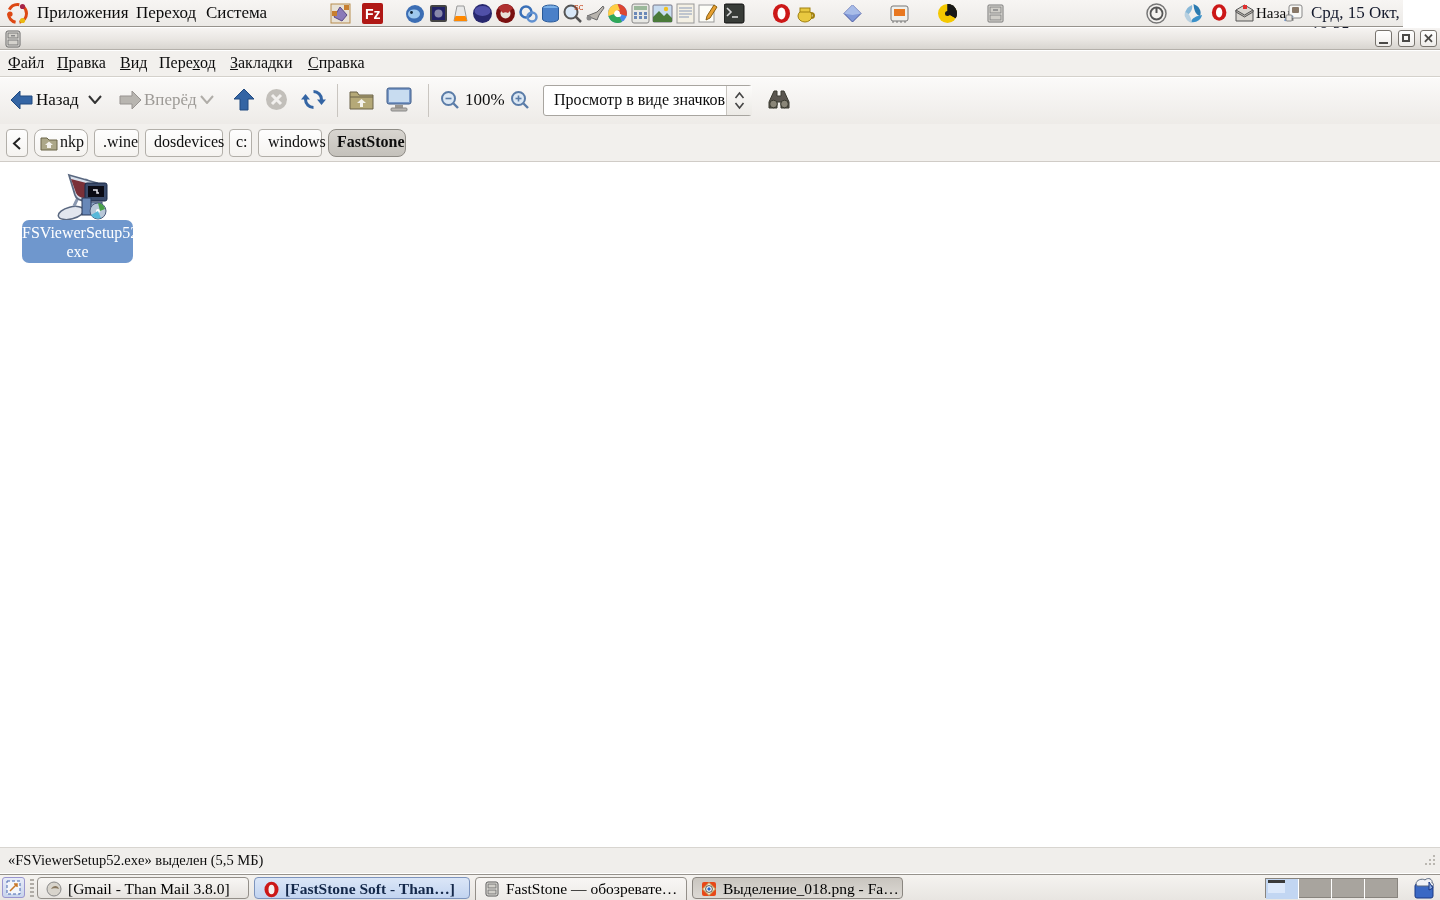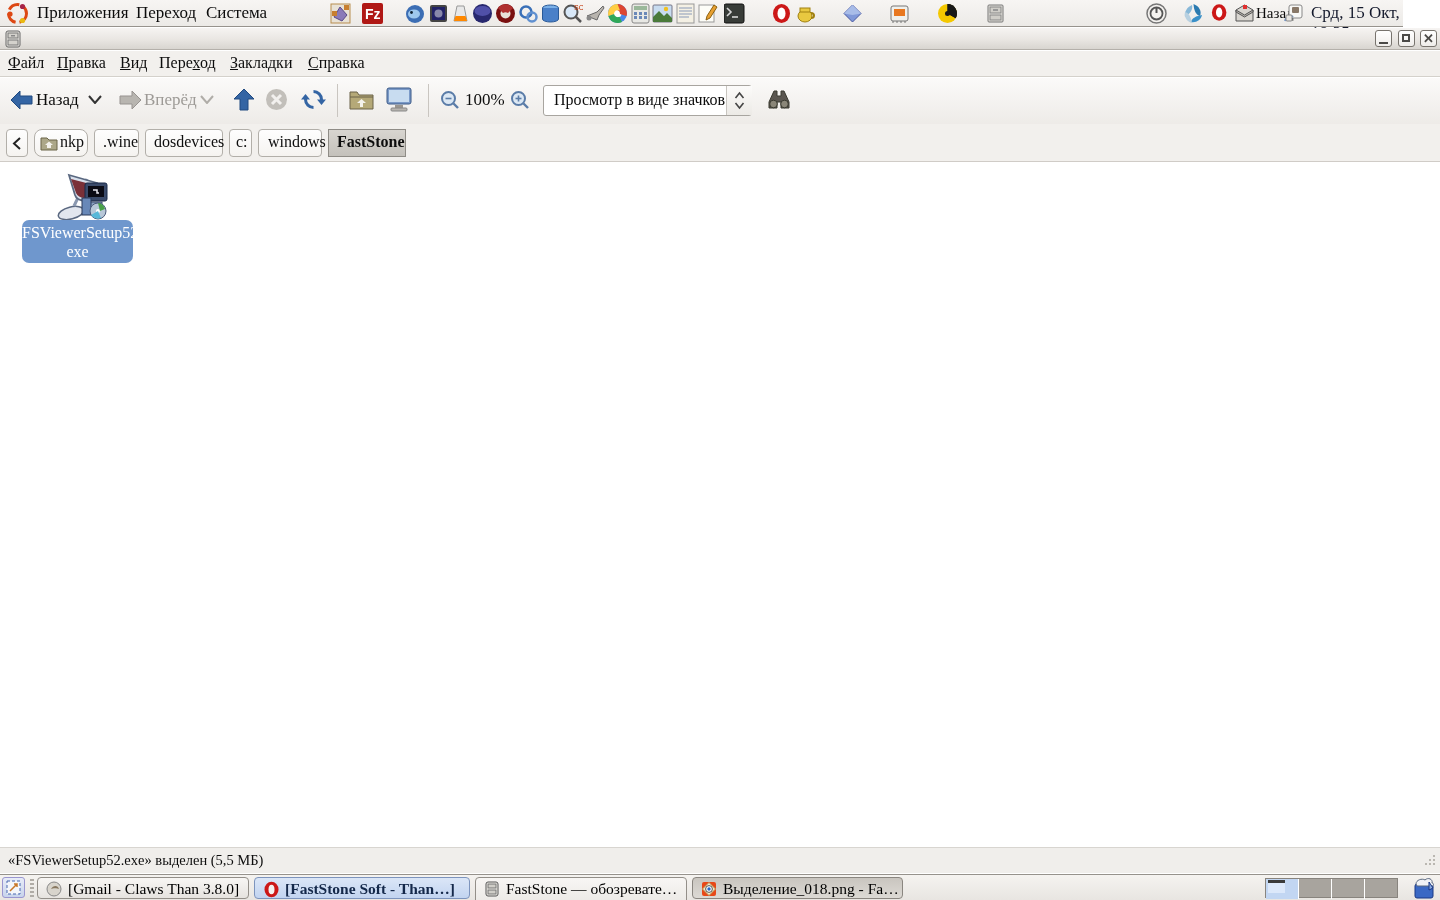--- a/index.html
+++ b/index.html
@@ -283,21 +283,21 @@
       </div>
 <div class="abs" style="left:145px;top:5px;width:78px;height:28px;border:1px solid #b2afa9;border-radius:4px;background:linear-gradient(#fefefe,#f5f3f0);">
         <span class="abs ser" style="left:8px;top:3px;font-size:16px;color:#0d0d0d">dosdevices</span>
       </div>
 <div class="abs" style="left:229px;top:5px;width:23px;height:28px;border:1px solid #b2afa9;border-radius:4px;background:linear-gradient(#fefefe,#f5f3f0);">
         <span class="abs ser" style="left:6px;top:3px;font-size:16px;color:#0d0d0d">c:</span>
       </div>
 <div class="abs" style="left:258px;top:5px;width:64px;height:28px;border:1px solid #b2afa9;border-radius:4px;background:linear-gradient(#fefefe,#f5f3f0);">
         <span class="abs ser" style="left:9px;top:3px;font-size:16px;color:#0d0d0d">windows</span>
       </div>
-<div class="abs" style="left:328px;top:5px;width:78px;height:28px;border:1px solid #b2afa9;border-radius:0;background:linear-gradient(#fefefe,#f5f3f0);background:linear-gradient(#d8d5d0,#c4c1bb);border-color:#8f8c86;">
+<div class="abs" style="left:328px;top:5px;width:78px;height:28px;border:1px solid #b2afa9;border-radius:8px;background:linear-gradient(#fefefe,#f5f3f0);background:linear-gradient(#d8d5d0,#c4c1bb);border-color:#8f8c86;">
         <span class="abs ser" style="left:8px;top:3px;font-size:16px;color:#0d0d0d;font-weight:bold">FastStone</span>
       </div>
 </div>
 <div class="abs" style="left:0;top:163px;width:1308px;height:684px;background:#fff;">
 <svg class="abs" style="left:57px;top:8px" width="52" height="50" viewBox="0 0 52 50">
 <ellipse cx="14" cy="42" rx="13" ry="6" fill="#e2e6ee" stroke="#5a6880" stroke-width="1.5" transform="rotate(-14 14 42)"></ellipse>
 <path d="M17 35 L30 8" stroke="#8a98b0" stroke-width="3"></path>
 <path d="M12 4 L40 12 L34 26 C30 32 20 30 18 24 Z" fill="#d8e0ec" stroke="#5a6880" stroke-width="1.8"></path>
 <path d="M14 8 L37 14 L32 24 C29 29 21 27 19 22 Z" fill="#7a3038"></path>
 <rect x="28" y="12" width="22" height="18" rx="2" fill="#3a4a6a" stroke="#182848"></rect>
@@ -332,21 +332,21 @@
           <rect x="2" y="2" width="13" height="13" fill="#f4f6fa" stroke="#4868b0" stroke-dasharray="3 2"></rect>
           <path d="M5 12 L12 5 M9 5 L12 5 L12 8" stroke="#c87828" stroke-width="1.5" fill="none"></path>
         </svg>
 </div>
 <div class="abs" style="left:30px;top:4px;width:4px;height:18px;background:repeating-linear-gradient(#b0aca6 0 2px,transparent 2px 4px)"></div>
 <div class="abs" style="left:37px;top:2px;width:212px;height:22px;border:1px solid #938f89;border-radius:4px;background:linear-gradient(#f8f6f4,#e6e3df);overflow:hidden">
         <svg class="abs" style="left:8px;top:3px" width="17" height="17" viewBox="0 0 17 17">
           <circle cx="8" cy="8" r="7" fill="#d8d4cc" stroke="#888"></circle>
           <path d="M5 8 C7 4 12 4 13 8 C11 7 7 7 5 8" fill="#887860"></path>
         </svg>
-        <span class="abs ser" style="left:30px;top:2px;font-size:15.5px;color:#000;font-weight:normal;white-space:nowrap">[Gmail - Claws Than 3.8.0]</span>
+        <span class="abs ser" style="left:30px;top:2px;font-size:15.5px;color:#000;font-weight:normal;white-space:nowrap">[Gmail - Than Mail 3.8.0]</span>
       </div>
 <div class="abs" style="left:254px;top:2px;width:216px;height:22px;border:1px solid #7d94bd;border-radius:4px;background:linear-gradient(#dbe6f7,#c2d4f0);overflow:hidden">
         <svg class="abs" style="left:8px;top:3px" width="17" height="17" viewBox="0 0 17 17">
           <ellipse cx="8.5" cy="8.5" rx="7" ry="7.8" fill="#cc1818"></ellipse>
           <ellipse cx="8.5" cy="8.5" rx="3" ry="4.8" fill="#f4f2f0"></ellipse>
         </svg>
         <span class="abs ser" style="left:30px;top:2px;font-size:15.5px;color:#14284a;font-weight:bold;white-space:nowrap">[FastStone Soft - Than…]</span>
       </div>
 <div class="abs" style="left:475px;top:2px;width:212px;height:38px;border:1px solid #938f89;border-radius:4px;background:linear-gradient(#f8f6f4,#e6e3df);overflow:hidden">
         <svg class="abs" style="left:8px;top:3px" width="17" height="17" viewBox="0 0 17 17">

